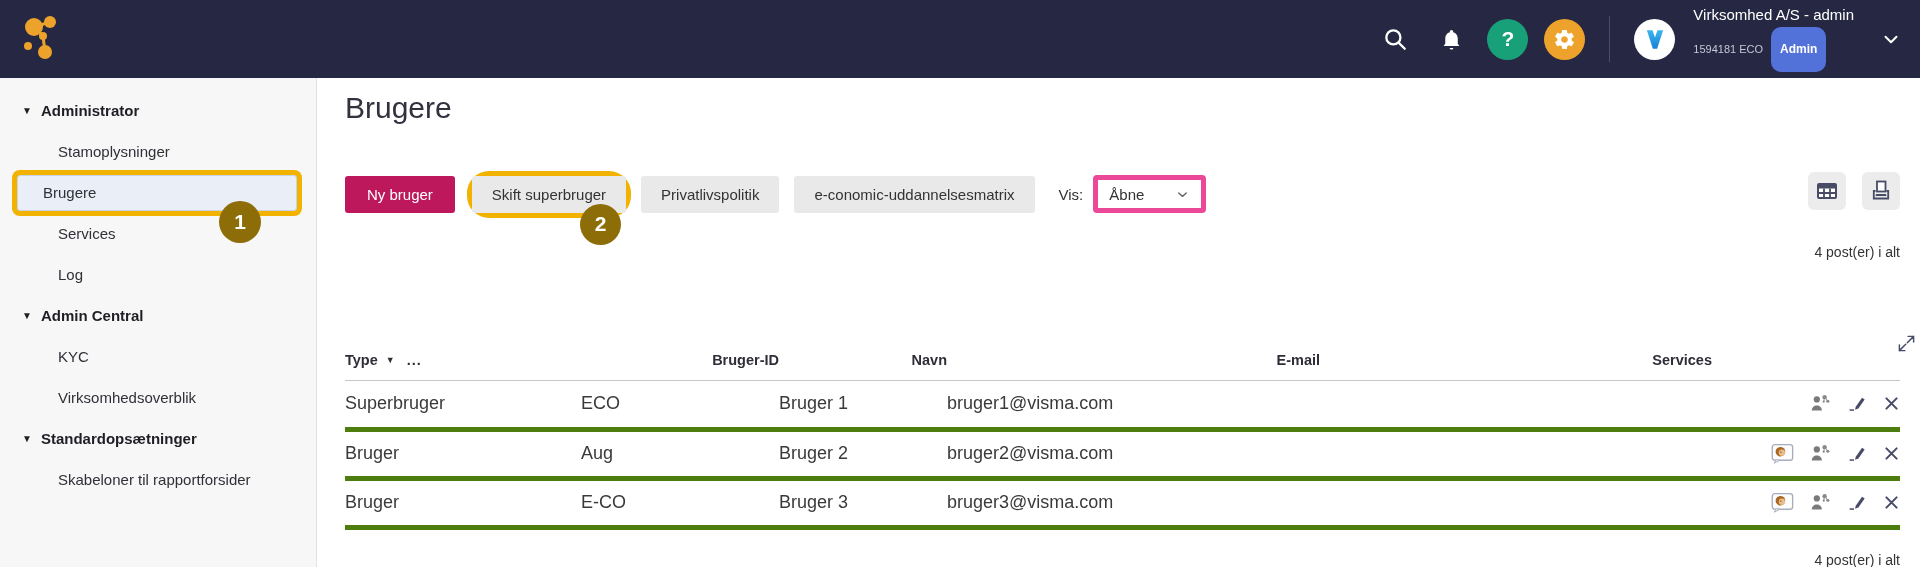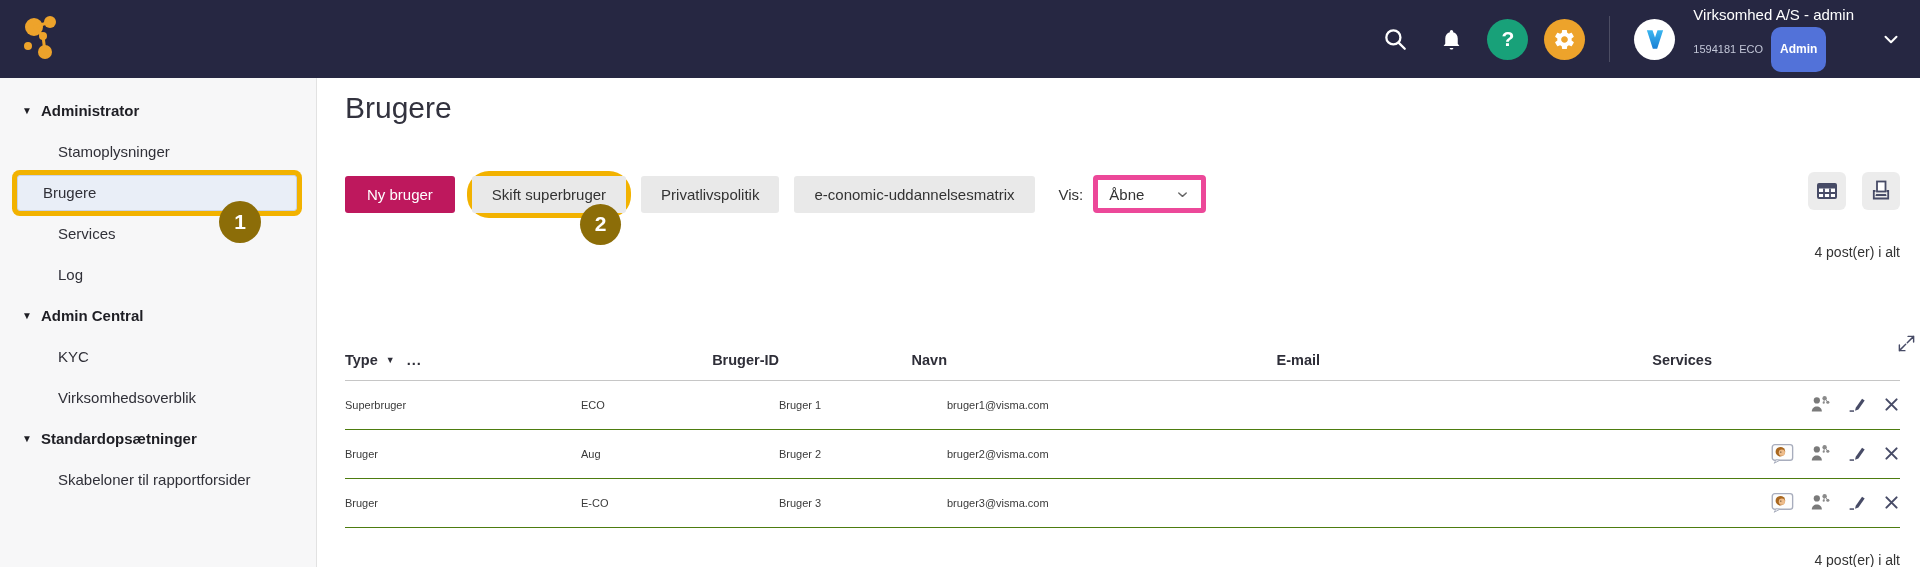--- a/index.html
+++ b/index.html
@@ -72,22 +72,22 @@
   .sq-btn { width:38px; height:38px; background:#ececec; border-radius:6px;
             display:flex; align-items:center; justify-content:center; cursor:pointer; }
   .records-count { position:absolute; right:20px; top:166px; font-size:14px; color:#333; }
   .records-count.footer { top:474px; }
 
   
   .table-wrap { position:absolute; left:28px; right:20px; top:262px; }
   table { width:100%; border-collapse:collapse; table-layout:fixed; }
   th { text-align:right; font-size:14.5px; color:#2e2e38; font-weight:bold;
        height:40px; border-bottom:1px solid #c6c6c6; vertical-align:middle; }
-  td { font-size:11px; color:#3a3a3a; height:49px;
-       border-bottom:1px solid #4d7c0f; vertical-align:middle; }
+  td { font-size:18px; color:#3a3a3a; height:49px;
+       border-bottom:5px solid #4d7c0f; vertical-align:middle; }
   .th-type { display:flex; align-items:center; gap:8px; cursor:pointer; }
   .sort-caret { font-size:9px; color:#2e2e38; }
   .th-dots { font-weight:bold; letter-spacing:1px; margin-left:4px; cursor:pointer; }
   .row-actions { display:flex; align-items:center; justify-content:flex-end; gap:15px; }
   .act { cursor:pointer; display:flex; align-items:center; }
   .expand-icon { position:absolute; right:4px; top:256px; cursor:pointer; }
 </style>
 </head>
 <body>
 

